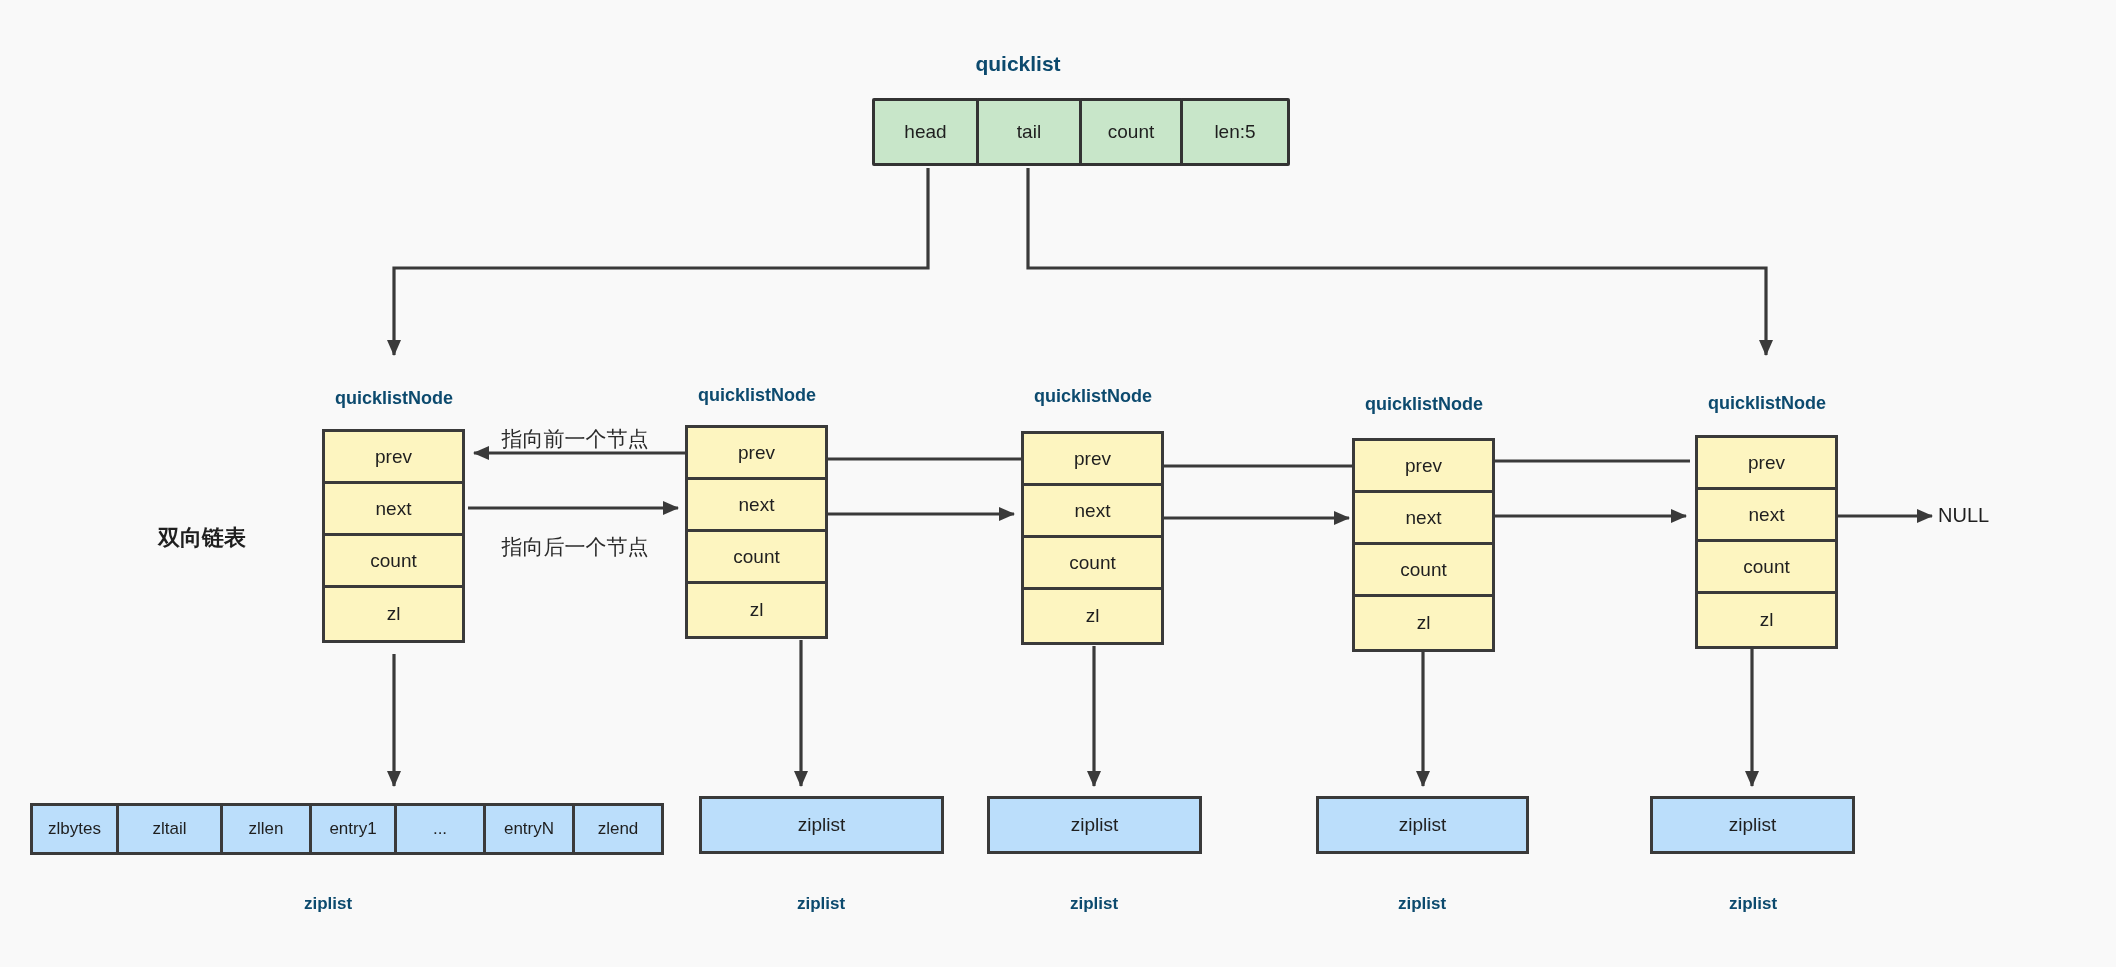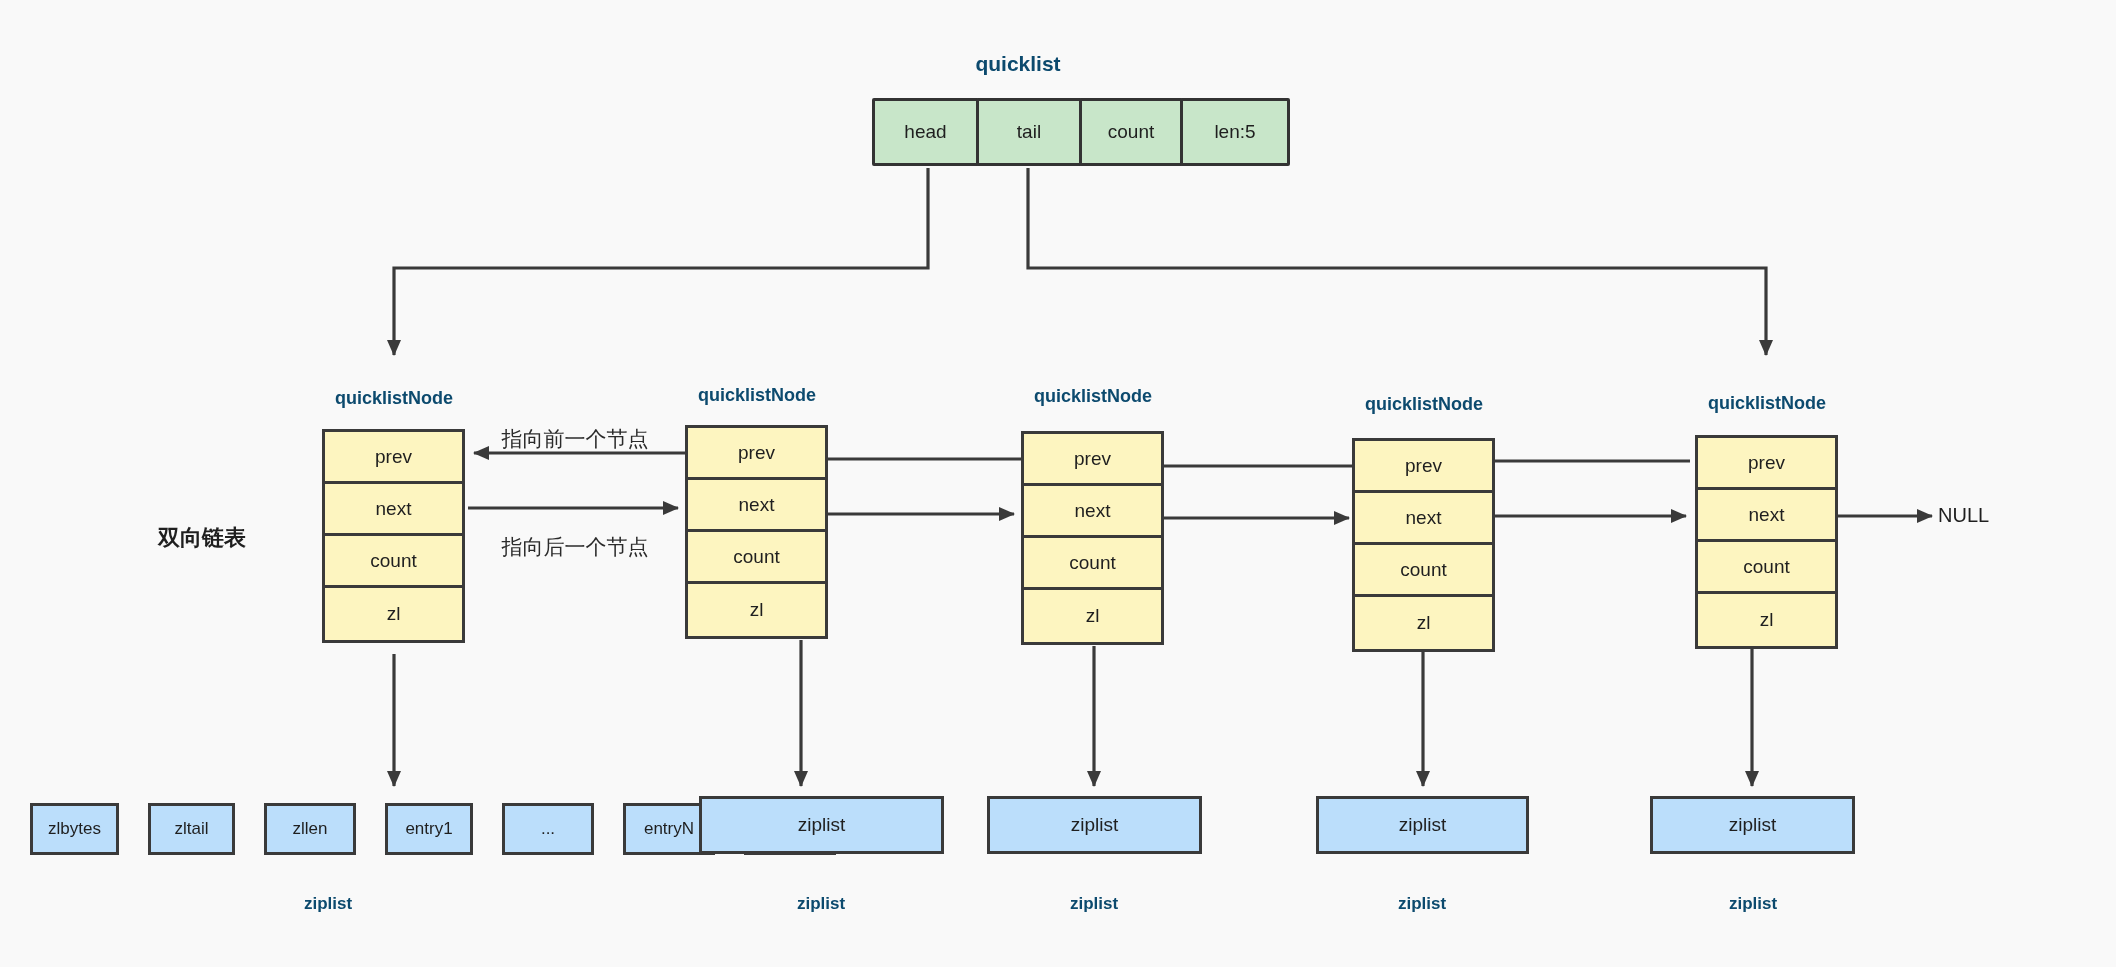--- a/index.html
+++ b/index.html
@@ -109,21 +109,20 @@
     justify-content: center;
     font-size: 19px;
     color: #1f1f1f;
     height: 58px;
   }
   
   .zipstrip {
     position: absolute;
     display: flex;
     height: 52px;
-    gap: 32px;
   }
   .zipcell {
     background: #bbdefb;
     border: 3px solid #3a3a3a;
     box-sizing: border-box;
     display: flex;
     align-items: center;
     justify-content: center;
     font-size: 17px;
     color: #1f1f1f;
@@ -222,21 +221,21 @@
   <div class="lbl node-title" style="left:1687px; top:393px; width:160px;">quicklistNode</div>
   <div class="qnode" style="left:1695px; top:435px;">
     <div class="qfield">prev</div>
     <div class="qfield">next</div>
     <div class="qfield">count</div>
     <div class="qfield">zl</div>
   </div>
 
   <div class="zipstrip" style="left:30px; top:803px;">
     <div class="zipcell" style="width:89px;">zlbytes</div>
-    <div class="zipcell" style="width:87px;">zltail</div>
+    <div class="zipcell" style="width:107px;">zltail</div>
     <div class="zipcell" style="width:92px;">zllen</div>
     <div class="zipcell" style="width:88px;">entry1</div>
     <div class="zipcell" style="width:92px;">...</div>
     <div class="zipcell" style="width:92px;">entryN</div>
     <div class="zipcell" style="width:92px;">zlend</div>
   </div>
   <div class="lbl ziplist-cap" style="left:268px; top:894px; width:120px;">ziplist</div>
 
   <div class="zipbox" style="left:699px; top:796px; width:245px;">ziplist</div>
   <div class="lbl ziplist-cap" style="left:761px; top:894px; width:120px;">ziplist</div>

